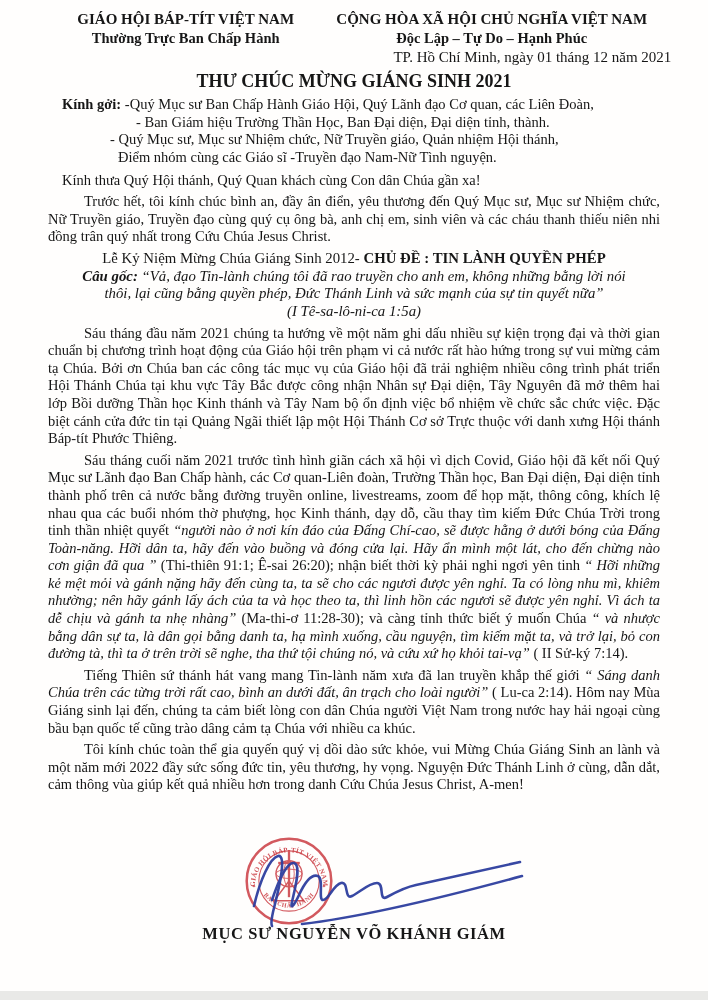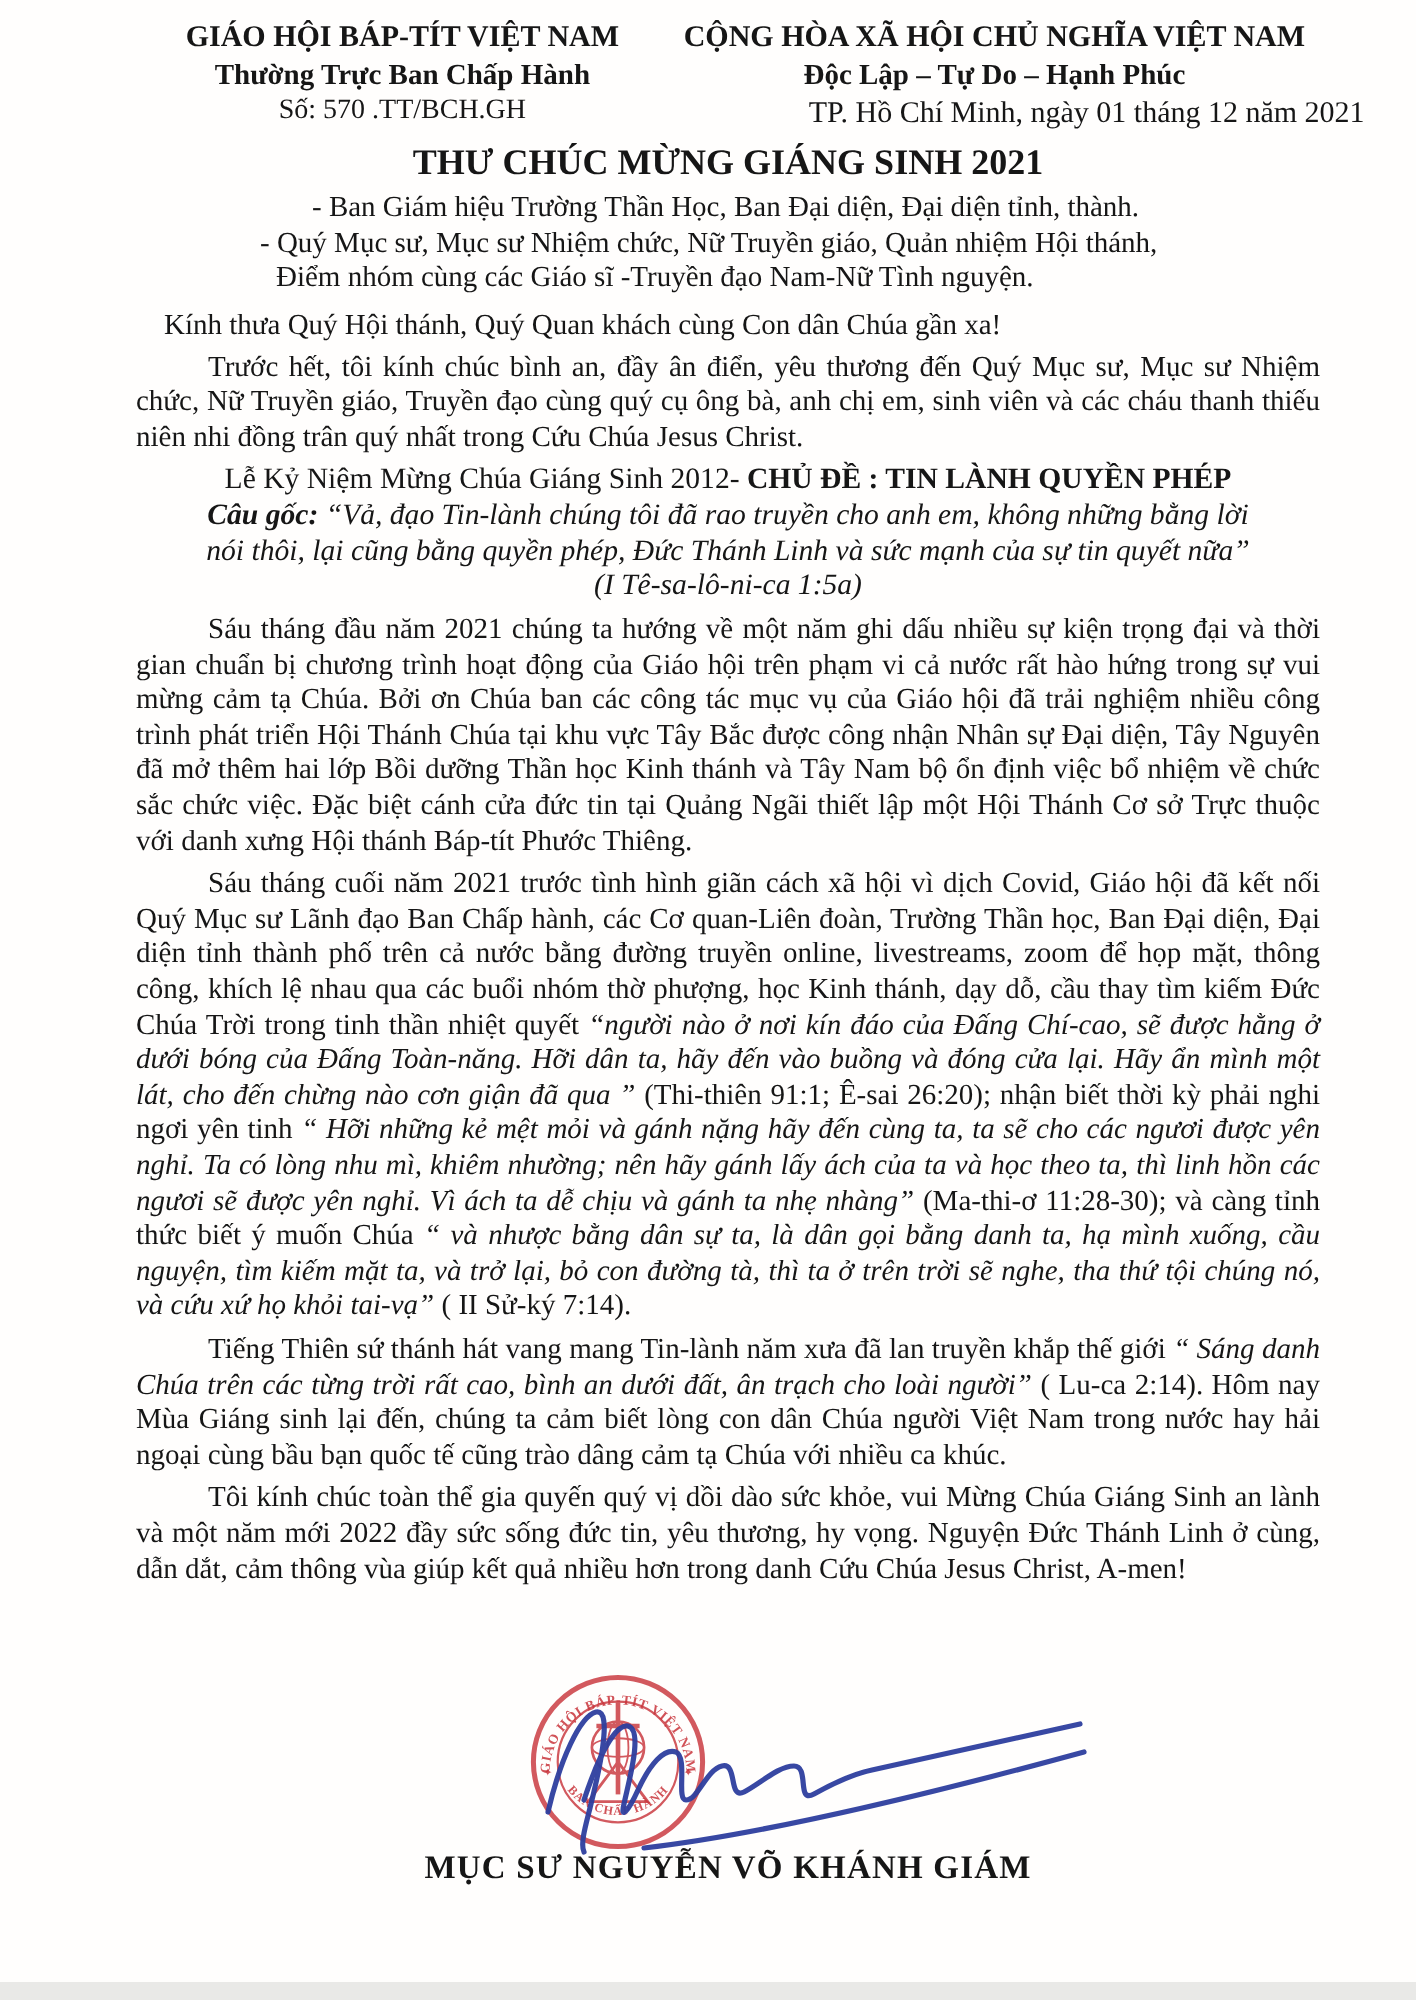--- a/index.html
+++ b/index.html
@@ -3,21 +3,21 @@
 <meta charset="utf-8">
 <style>
   html,body{margin:0;padding:0;}
   body{
     width:708px;height:1000px;background:#ffffff;
     font-family:"Liberation Serif","DejaVu Serif",serif;
     color:#161616;
     overflow:hidden;
   }
   .page{position:relative;width:708px;height:1000px;background:#fffefd;overflow:hidden;}
-  .content{padding:10px 48px 0 68px;}
+  .content{padding:10px 48px 0 48px;}
 
   
   .header{display:flex;width:100%;}
   .hcol{text-align:center;}
   .hcol.left{width:45%;}
   .hcol.right{width:55%;}
   .h-bold1{font-weight:bold;font-size:15px;line-height:19px;}
   .h-bold2{font-weight:bold;font-size:14.5px;line-height:18px;}
   .h-reg{font-size:14px;line-height:17px;}
   .h-div{font-size:13px;line-height:14px;font-weight:bold;}
@@ -70,32 +70,32 @@
 </head>
 <body>
 
 <div class="page">
   <div class="content">
 
     <div class="header">
       <div class="hcol left">
         <div class="h-bold1">GIÁO HỘI BÁP-TÍT VIỆT NAM</div>
         <div class="h-bold2">Thường Trực Ban Chấp Hành</div>
-        <div class="h-reg">Số: 570 .TT/BCH.GH</div>
       </div>
       <div class="hcol right">
         <div class="h-bold1">CỘNG HÒA XÃ HỘI CHỦ NGHĨA VIỆT NAM</div>
         <div class="h-bold2">Độc Lập – Tự Do – Hạnh Phúc</div>
         <div class="h-date">TP. Hồ Chí Minh, ngày 01 tháng 12 năm 2021</div>
       </div>
     </div>
 
     <h1 class="title">THƯ CHÚC MỪNG GIÁNG SINH 2021</h1>
 
     <div class="recip">
+      <div class="l1"><b>Kính gởi:</b><span> -Quý Mục sư Ban Chấp Hành Giáo Hội, Quý Lãnh đạo Cơ quan, các Liên Đoàn,</span></div>
       <div class="l2">- Ban Giám hiệu Trường Thần Học, Ban Đại diện, Đại diện tỉnh, thành.</div>
       <div class="l3">- Quý Mục sư, Mục sư Nhiệm chức, Nữ Truyền giáo, Quản nhiệm Hội thánh,</div>
       <div class="l4">Điểm nhóm cùng các Giáo sĩ -Truyền đạo Nam-Nữ Tình nguyện.</div>
     </div>
 
     <div class="salutation">Kính thưa Quý Hội thánh, Quý Quan khách cùng Con dân Chúa gần xa!</div>
 
     <p class="para">Trước hết, tôi kính chúc bình an, đầy ân điển, yêu thương đến Quý Mục sư, Mục sư Nhiệm chức, Nữ Truyền giáo, Truyền đạo cùng quý cụ ông bà, anh chị em, sinh viên và các cháu thanh thiếu niên nhi đồng trân quý nhất trong Cứu Chúa Jesus Christ.</p>
 
     <p class="subject"><span>Lễ Kỷ Niệm Mừng Chúa Giáng Sinh 2012- </span><b>CHỦ ĐỀ : TIN LÀNH QUYỀN PHÉP</b></p>

